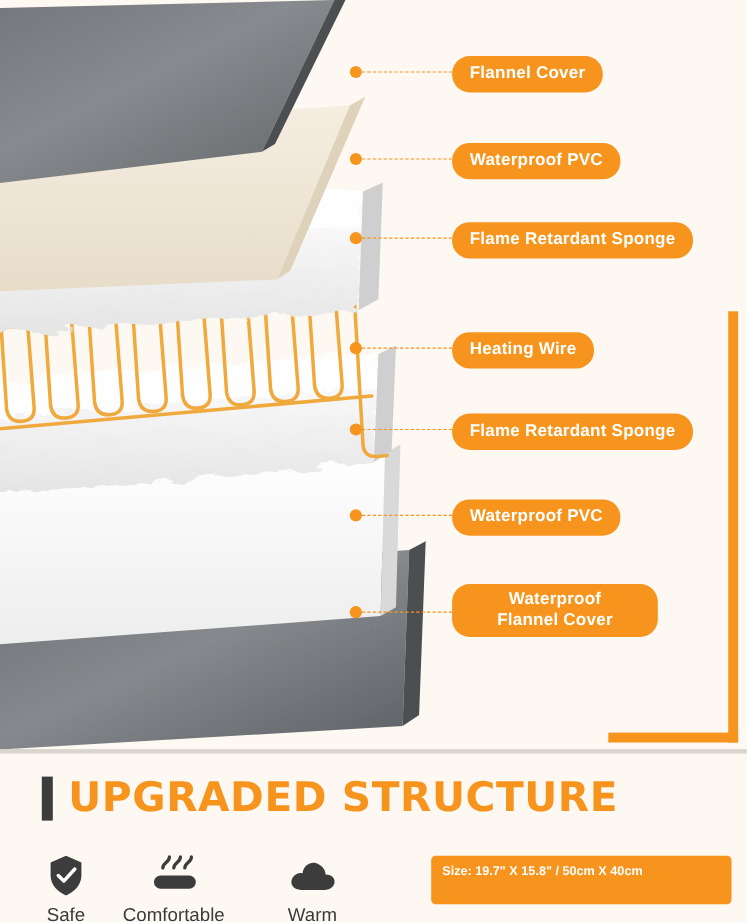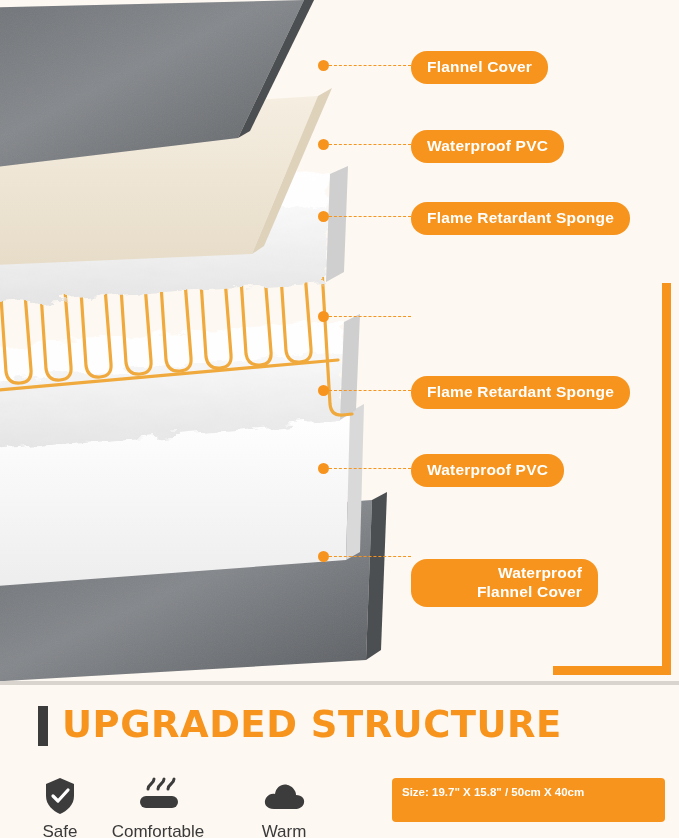--- a/index.html
+++ b/index.html
@@ -23,25 +23,24 @@
     border-radius:16px;
     font-size:15.5px;
     font-weight:700;
     letter-spacing:.2px;
     padding:7px 16px 8px 16px;
     white-space:nowrap;
     line-height:1.15;
     box-shadow:0 0 0 0 rgba(0,0,0,0);
   }
   .callout.two{
-    text-align:right;
+    text-align:center;
     white-space:normal;
     padding:5px 16px 6px 16px;
     line-height:1.2;
-    margin-top:28px;
   }
   .dashline{
     position:absolute;
     height:0;
     border-top:1.6px dashed #f7941d;
   }
   .dot{
     position:absolute;
     width:11px;height:11px;border-radius:50%;
     background:#f7941d;
@@ -192,20 +191,21 @@
     <div class="dot" style="left:318px;top:139px;"></div>
     <div class="dashline" style="left:329px;top:144px;width:82px;"></div>
     <div class="callout" style="left:411px;top:130px;">Waterproof PVC</div>
 
     <div class="dot" style="left:318px;top:211px;"></div>
     <div class="dashline" style="left:329px;top:216px;width:82px;"></div>
     <div class="callout" style="left:411px;top:202px;">Flame Retardant Sponge</div>
 
     <div class="dot" style="left:318px;top:311px;"></div>
     <div class="dashline" style="left:329px;top:316px;width:82px;"></div>
+    <div class="callout" style="left:411px;top:302px;">Heating Wire</div>
 
     <div class="dot" style="left:318px;top:385px;"></div>
     <div class="dashline" style="left:329px;top:390px;width:82px;"></div>
     <div class="callout" style="left:411px;top:376px;">Flame Retardant Sponge</div>
 
     <div class="dot" style="left:318px;top:463px;"></div>
     <div class="dashline" style="left:329px;top:468px;width:82px;"></div>
     <div class="callout" style="left:411px;top:454px;">Waterproof PVC</div>
 
     <div class="dot" style="left:318px;top:551px;"></div>

